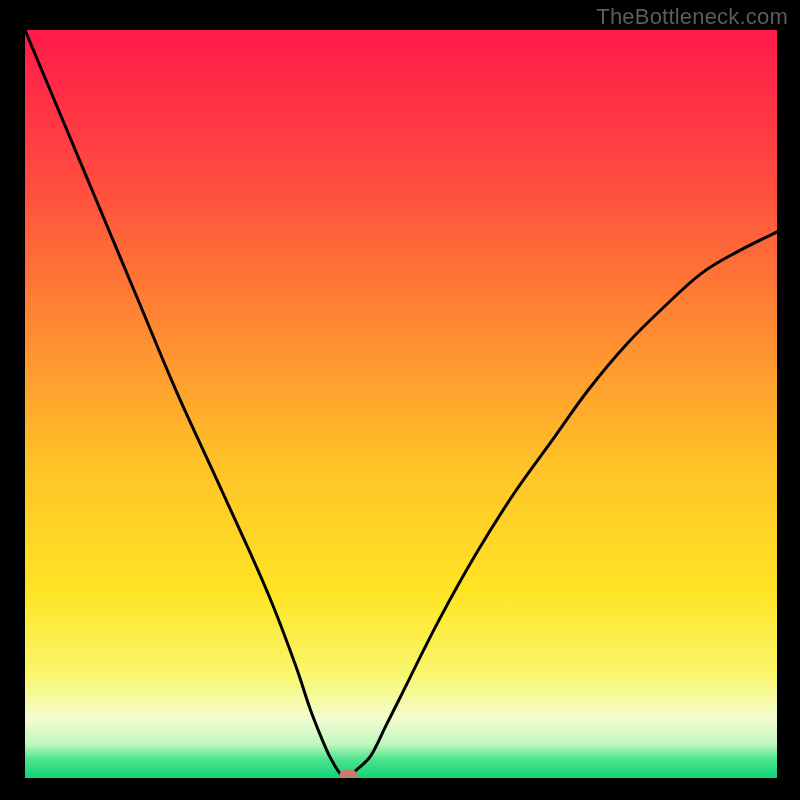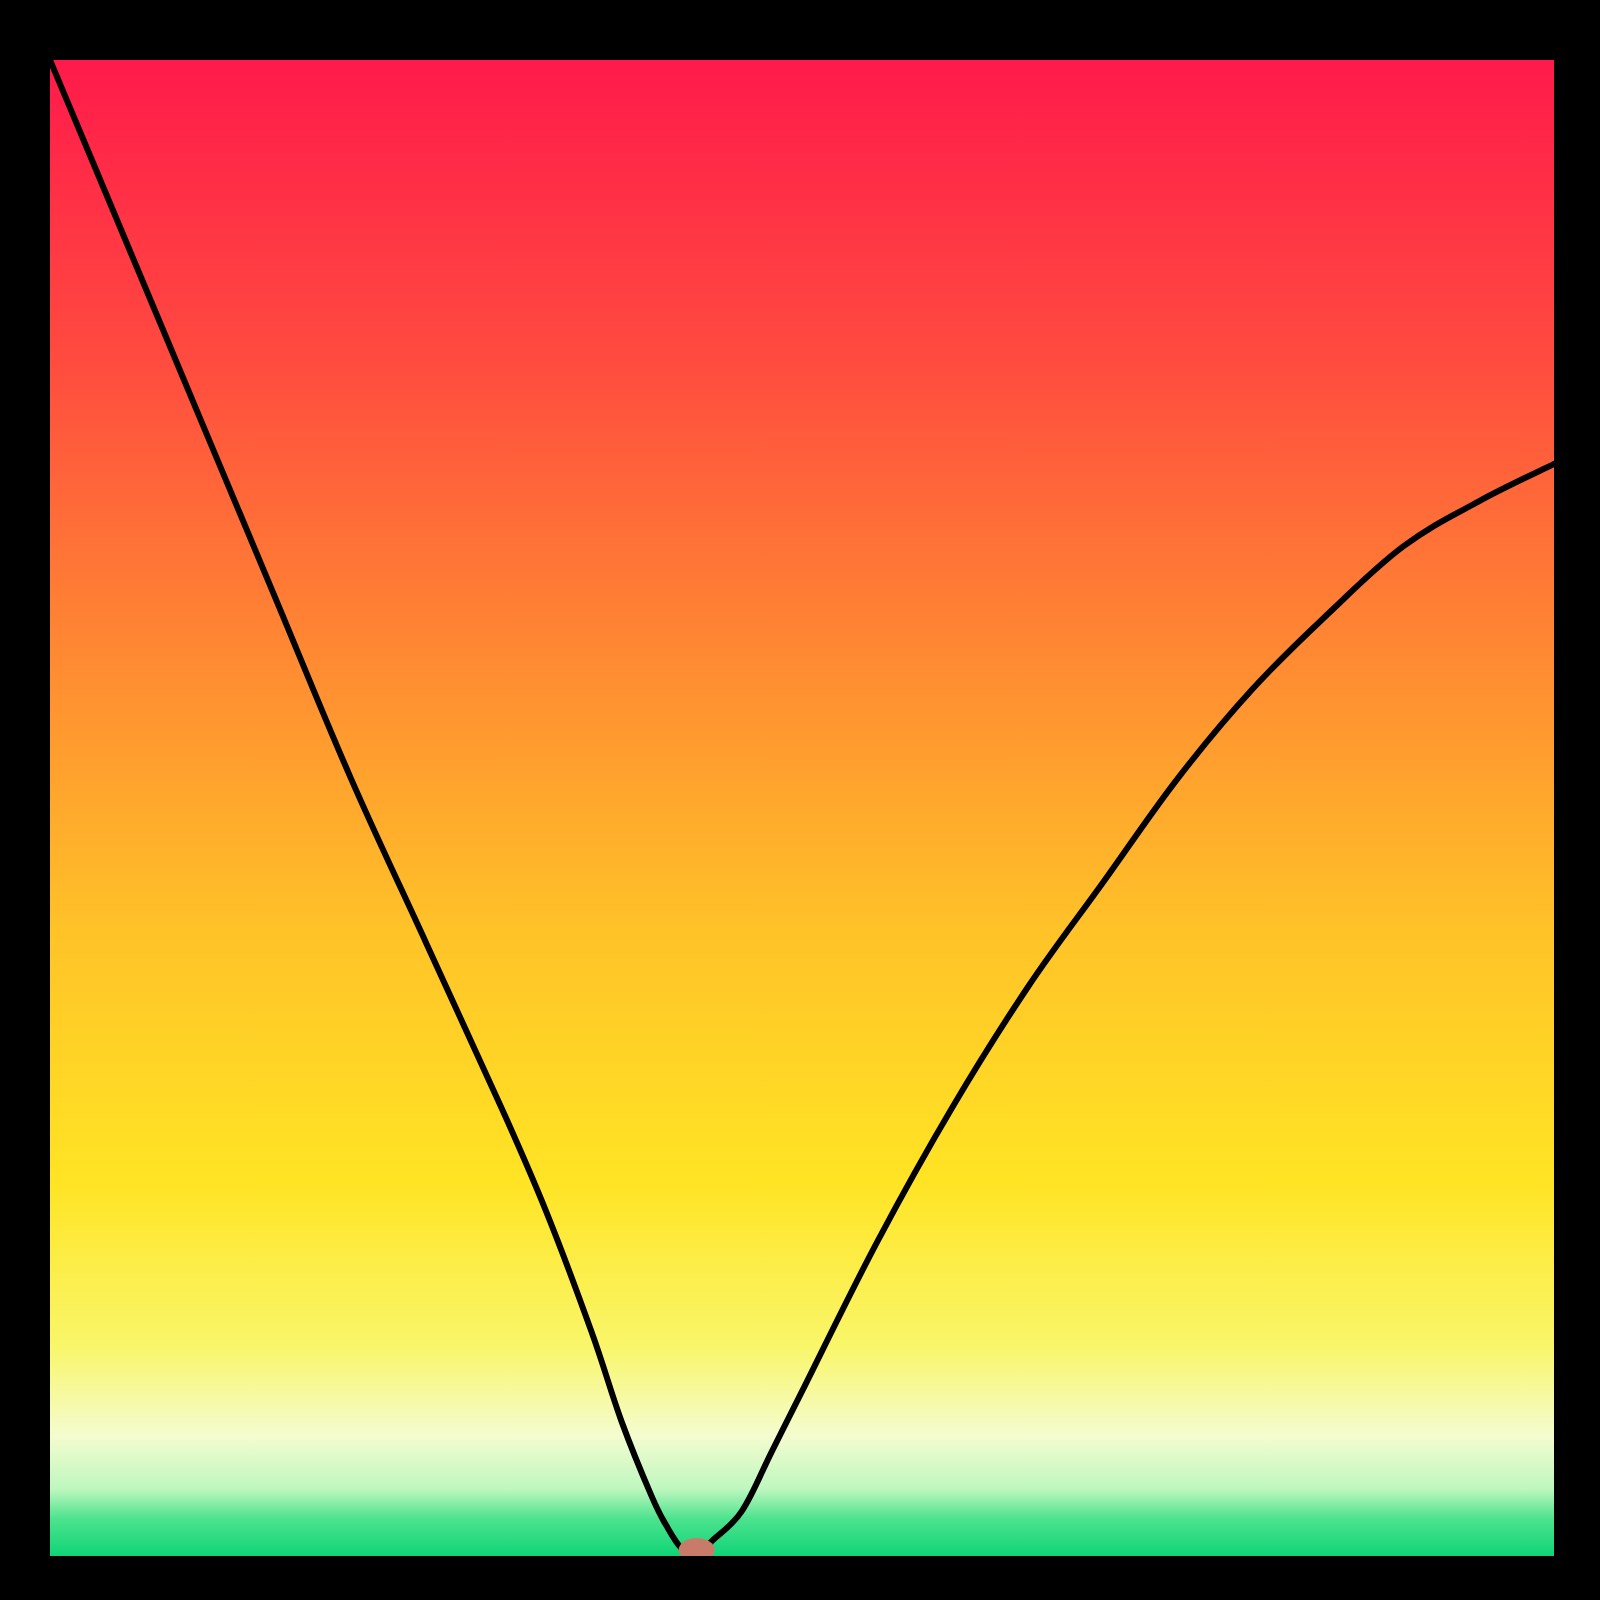--- a/index.html
+++ b/index.html
@@ -35,20 +35,21 @@
     height: 748px;
   }
   svg {
     display: block;
   }
 </style>
 </head>
 <body>
 
 <div class="frame">
+  <div class="watermark">TheBottleneck.com</div>
 
   <div class="plot-area">
     <svg id="chart-svg" width="752" height="748" viewBox="0 0 752 748">
       <defs>
         <linearGradient id="bg-grad" x1="0" y1="0" x2="0" y2="1">
             <stop offset="0%" stop-color="#ff1a4b"></stop>
             <stop offset="20%" stop-color="#ff4b3f"></stop>
             <stop offset="40%" stop-color="#ff8a32"></stop>
             <stop offset="57.99999999999999%" stop-color="#ffc228"></stop>
             <stop offset="75%" stop-color="#ffe424"></stop>

